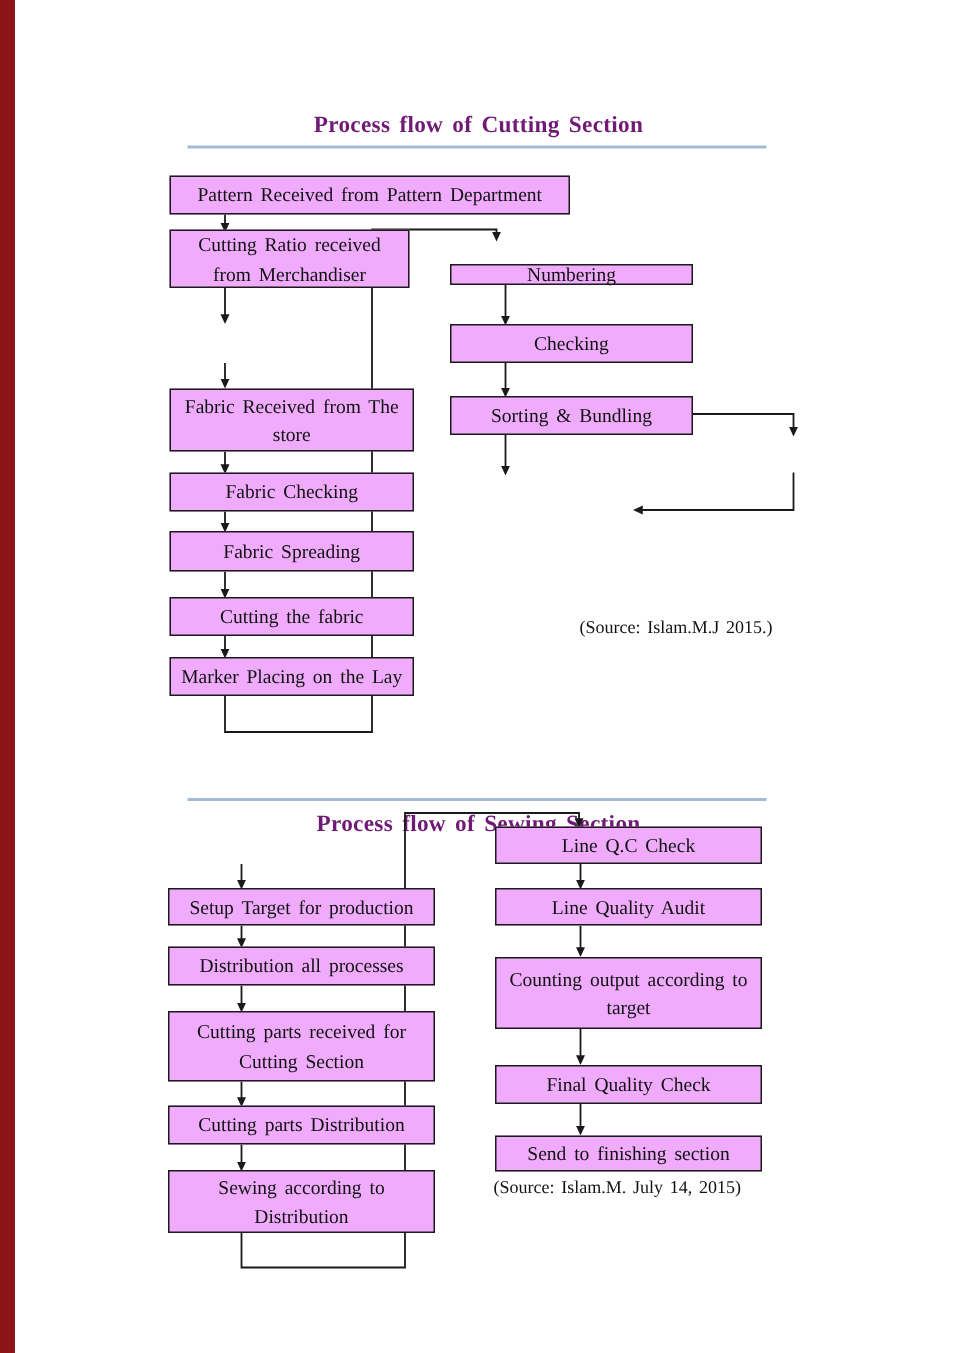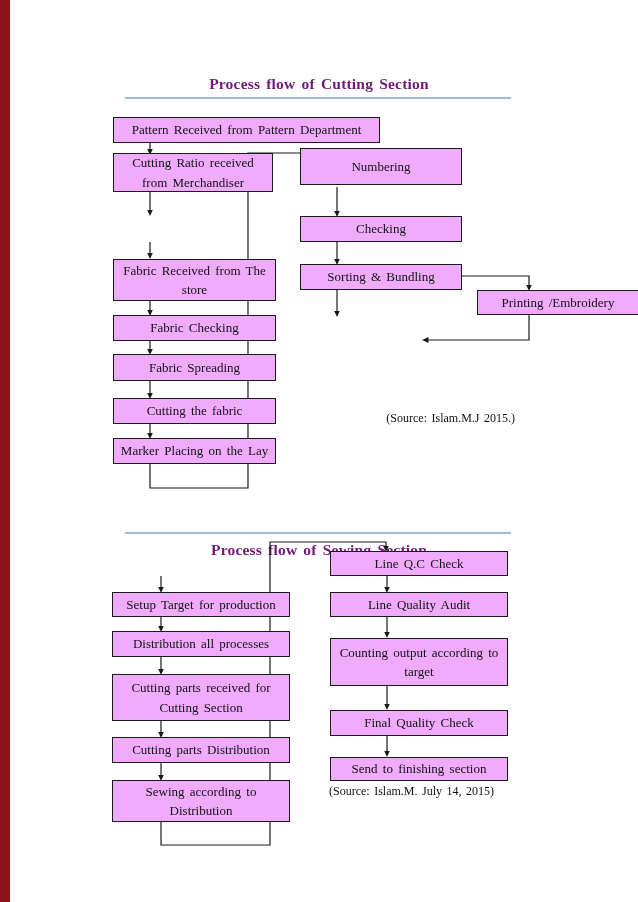--- a/index.html
+++ b/index.html
@@ -78,24 +78,23 @@
   </svg>
 
   <div class="node" style="left:73px;top:117px;width:267px;height:26px">Pattern Received from Pattern Department</div>
   <div class="node" style="left:73px;top:153px;width:160px;height:39px">Cutting Ratio received from Merchandiser</div>
   <div class="node" style="left:73px;top:259px;width:163px;height:42px">Fabric Received from The store</div>
   <div class="node" style="left:73px;top:315px;width:163px;height:26px">Fabric Checking</div>
   <div class="node" style="left:73px;top:354px;width:163px;height:27px">Fabric Spreading</div>
   <div class="node" style="left:73px;top:398px;width:163px;height:26px">Cutting the fabric</div>
   <div class="node" style="left:73px;top:438px;width:163px;height:26px">Marker Placing on the Lay</div>
 
-  <div class="node" style="left:260px;top:148px;width:162px;height:37px">Numbering</div>
+  <div class="node" style="left:260px;top:176px;width:162px;height:14px">Numbering</div>
   <div class="node" style="left:260px;top:216px;width:162px;height:26px">Checking</div>
   <div class="node" style="left:260px;top:264px;width:162px;height:26px">Sorting &amp; Bundling</div>
-  <div class="node" style="left:437px;top:290px;width:162px;height:25px">Printing /Embroidery</div>
 
   <div class="caption" style="left:340px;top:410px;width:175px">(Source: Islam.M.J 2015.)</div>
 
   <div class="node" style="left:72px;top:592px;width:178px;height:25px">Setup Target for production</div>
   <div class="node" style="left:72px;top:631px;width:178px;height:26px">Distribution all processes</div>
   <div class="node" style="left:72px;top:674px;width:178px;height:47px">Cutting parts received for Cutting Section</div>
   <div class="node" style="left:72px;top:737px;width:178px;height:26px">Cutting parts Distribution</div>
   <div class="node" style="left:72px;top:780px;width:178px;height:42px">Sewing according to Distribution</div>
 
   <div class="node" style="left:290px;top:551px;width:178px;height:25px">Line Q.C Check</div>

